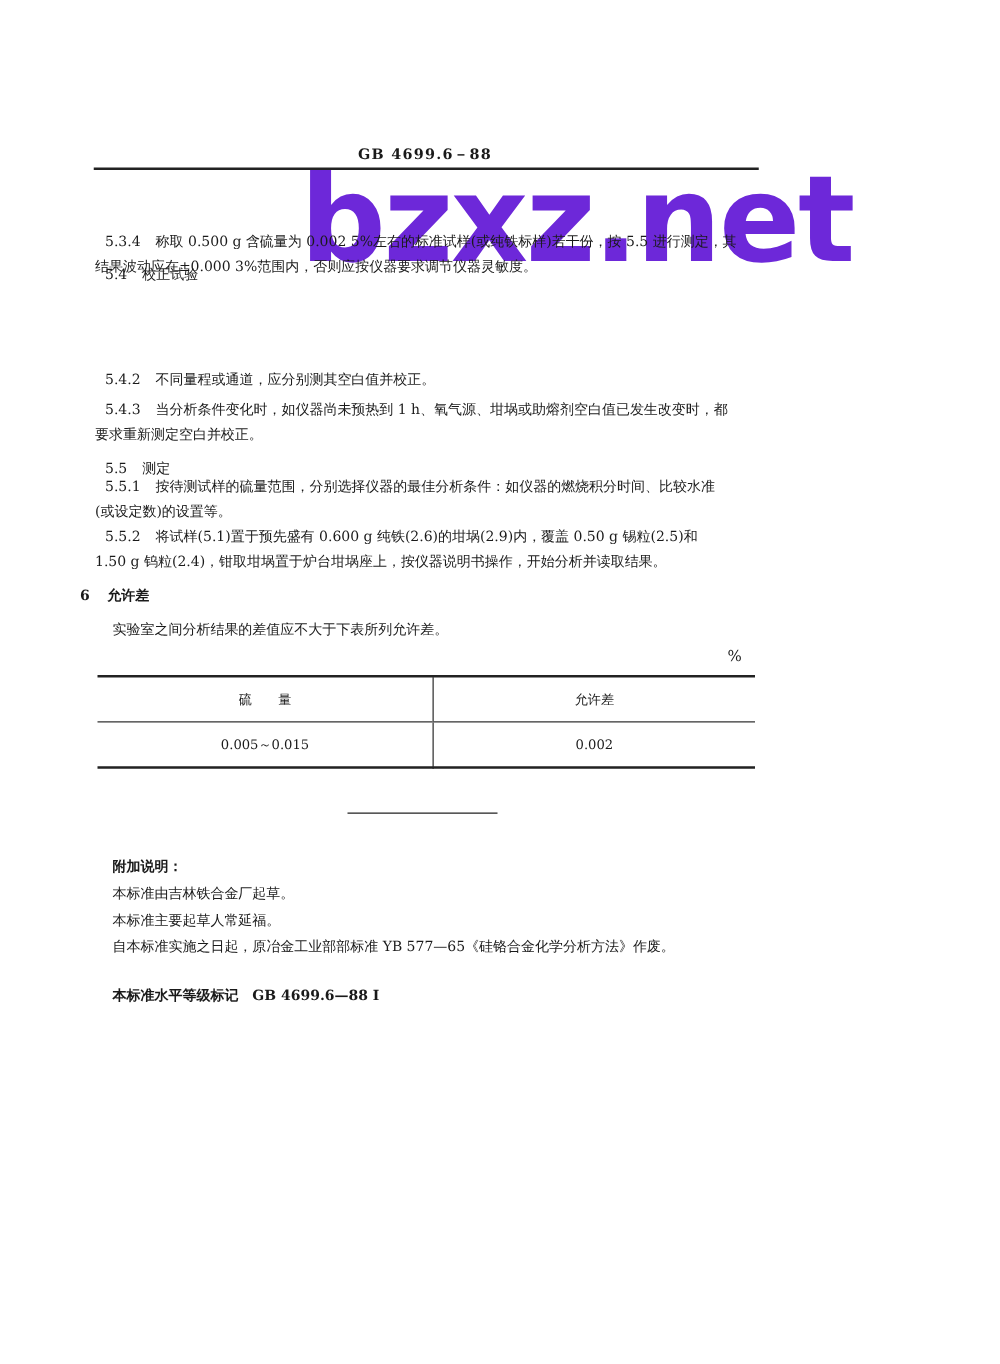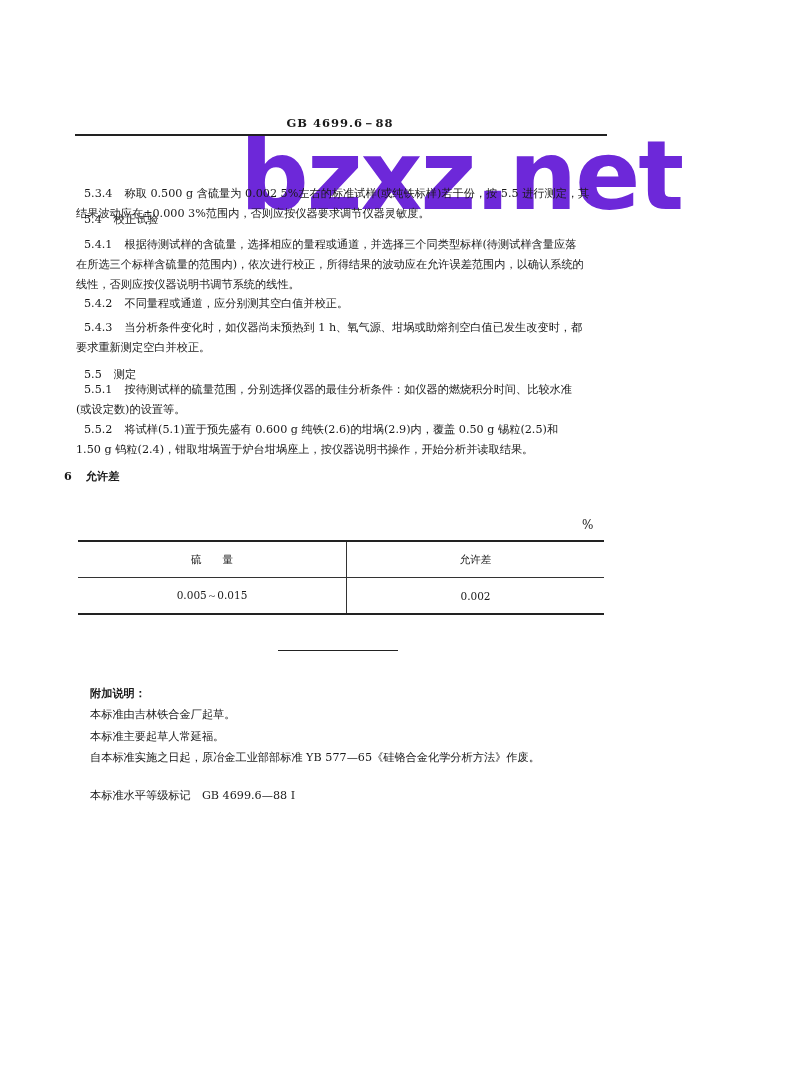--- a/index.html
+++ b/index.html
@@ -59,25 +59,20 @@
 
   <div class="p" style="top:172px;margin-top:12px;">
     <span class="num">5.3.4</span><span>称取 0.500 g 含硫量为 0.002 5%左右的标准试样(或纯铁标样)若干份，按 5.5 进行测定，其</span><br>
     <span>结果波动应在±0.000 3%范围内，否则应按仪器要求调节仪器灵敏度。</span>
   </div>
 
   <div class="p" style="top:210px;">
     <span class="num">5.4</span><span>校正试验</span>
   </div>
 
-  <div class="p" style="top:235px;">
-    <span class="num">5.4.1</span><span>根据待测试样的含硫量，选择相应的量程或通道，并选择三个同类型标样(待测试样含量应落</span><br>
-    <span>在所选三个标样含硫量的范围内)，依次进行校正，所得结果的波动应在允许误差范围内，以确认系统的</span><br>
-    <span>线性，否则应按仪器说明书调节系统的线性。</span>
-  </div>
 
   <div class="p" style="top:294px;">
     <span class="num">5.4.2</span><span>不同量程或通道，应分别测其空白值并校正。</span>
   </div>
 
   <div class="p" style="top:318px;">
     <span class="num">5.4.3</span><span>当分析条件变化时，如仪器尚未预热到 1 h、氧气源、坩埚或助熔剂空白值已发生改变时，都</span><br>
     <span>要求重新测定空白并校正。</span>
   </div>
 
@@ -91,20 +86,21 @@
   </div>
 
   <div class="p" style="top:420px;">
     <span class="num">5.5.2</span><span>将试样(5.1)置于预先盛有 0.600 g 纯铁(2.6)的坩埚(2.9)内，覆盖 0.50 g 锡粒(2.5)和</span><br>
     <span>1.50 g 钨粒(2.4)，钳取坩埚置于炉台坩埚座上，按仪器说明书操作，开始分析并读取结果。</span>
   </div>
 
   <div class="p heading6" style="top:466px; left:64px;">
     <span>6</span><span style="margin-left:14px;">允许差</span>
   </div>
+  <div class="p" style="top:494px; left:90px;">实验室之间分析结果的差值应不大于下表所列允许差。</div>
   <div class="unit">%</div>
 
   <table class="tol">
     <thead>
       <tr>
         <th>硫　　量</th>
         <th>允许差</th>
       </tr>
     </thead>
     <tbody>
@@ -115,14 +111,14 @@
     </tbody>
   </table>
 
   <div class="end-rule"></div>
 
   <div class="note bold" style="top:683px;">附加说明：</div>
   <div class="note" style="top:705px;">本标准由吉林铁合金厂起草。</div>
   <div class="note" style="top:727px;">本标准主要起草人常延福。</div>
   <div class="note" style="top:748px;">自本标准实施之日起，原冶金工业部部标准 YB 577—65《硅铬合金化学分析方法》作废。</div>
 
-  <div class="note" style="top:786px;">本标准水平等级标记　GB 4699.6—88 I</div>
+  <div class="note" style="top:786px;font-weight:bold;">本标准水平等级标记　GB 4699.6—88 I</div>
 </div>
 
 </body></html>

